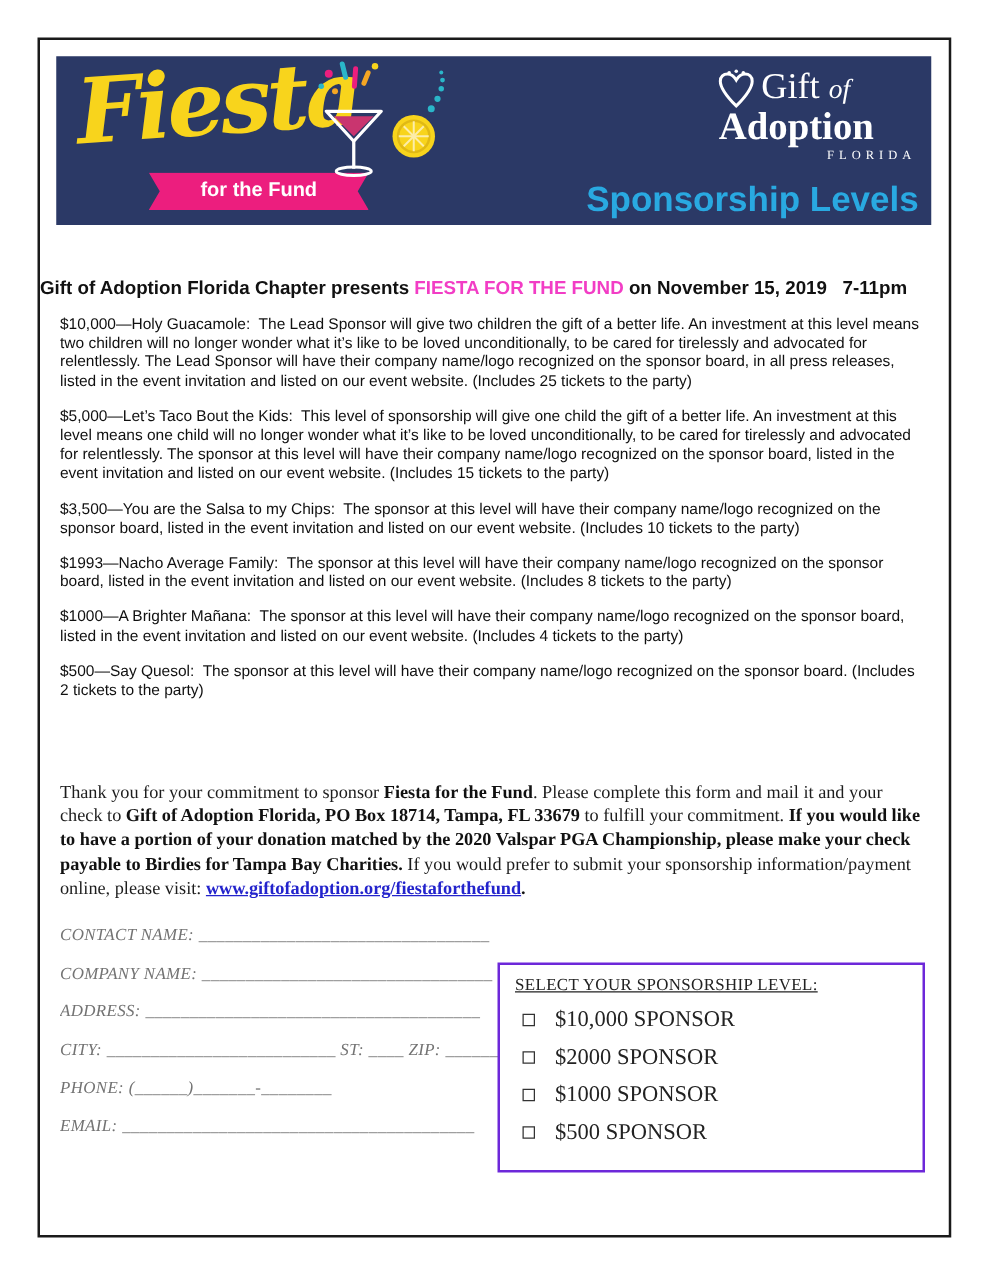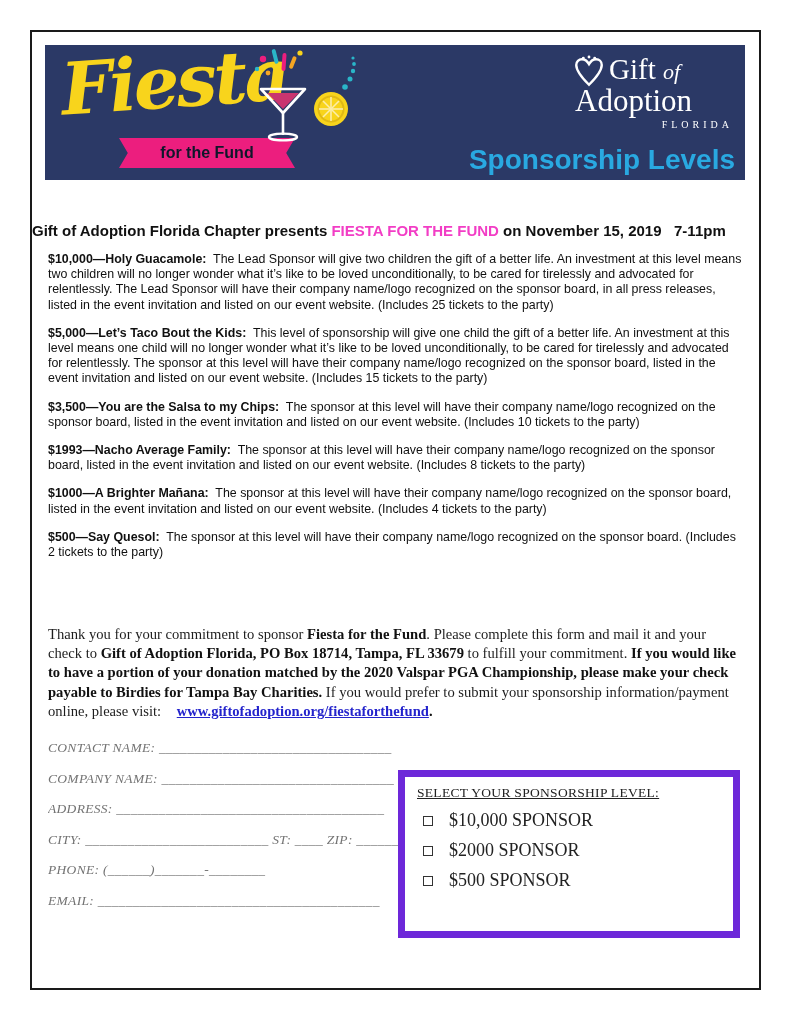--- a/index.html
+++ b/index.html
@@ -8,51 +8,51 @@
   .page-frame{position:absolute;left:30px;top:30px;width:727px;height:956px;
        border:2px solid #1a1a1a;background:#fff;}
   
   .banner{position:absolute;left:13px;top:13px;width:700px;height:135px;
        background:var(--navy,#2b3966);overflow:hidden;}
   .fiesta-word{position:absolute;left:16px;top:-6px;
        font-family:"DejaVu Serif", serif;font-style:italic;font-weight:bold;
        font-size:72px;color:var(--yellow,#f8d41c);transform:rotate(-4deg);letter-spacing:-3px;}
   .ribbon{position:absolute;left:74px;top:93px;width:176px;height:30px;
        background:var(--pink,#ec1e7e);display:flex;align-items:center;justify-content:center;
-       color:#0f172a;font-weight:bold;font-size:16px;
+       color:#ffffff;font-weight:bold;font-size:16px;
        clip-path:polygon(0 0,100% 0,95% 50%,100% 100%,0 100%,5% 50%);}
   .cocktail{position:absolute;left:196px;top:2px;}
   .goa{position:absolute;right:10px;top:6px;width:170px;height:86px;color:#fff;
        font-family:"Liberation Serif", serif;}
   .goa .heart{position:absolute;left:6px;top:4px;}
   .goa .l1{position:absolute;left:44px;top:2px;font-size:29px;}
   .goa .l1 em{font-size:22px;}
-  .goa .l2{position:absolute;left:10px;top:32px;font-size:31px;}
+  .goa .l2{position:absolute;left:10px;top:32px;font-size:31px;font-weight:bold;}
   .goa .l3{position:absolute;right:2px;top:68px;font-size:10px;letter-spacing:4px;padding-left:16px;}
   .banner-title{position:absolute;right:10px;bottom:4px;font-size:28px;font-weight:bold;
        color:var(--lightblue,#29a9e1);letter-spacing:0px;}
   
   .presents{position:absolute;left:0;top:190px;width:100%;text-align:left;
        font-size:15px;font-weight:bold;white-space:pre-wrap;}
   .presents .pink{color:var(--magenta,#f23dc5);}
   
   .levels{position:absolute;left:16px;top:220px;width:694px;}
   .level{margin:0 0 13px 0;font-size:12.4px;line-height:15.2px;color:#101010;}
-  .level .lead{font-weight:bold;text-align:right;}
+  .level .lead{font-weight:normal;text-align:right;}
   
   .closing{position:absolute;left:16px;top:578px;width:692px;
        font-family:"Liberation Serif", serif;font-size:14.6px;line-height:19.4px;color:#1d1d1d;}
   .closing .b{font-weight:bold;color:#111;}
-  .closing a.link{color:#2323cc;font-weight:bold;text-decoration:underline;margin-left:12px;}
+  .closing a.link{color:#2323cc;font-weight:bold;text-decoration:underline;}
   
   .form-left{position:absolute;left:16px;top:708px;width:352px;
        font-family:"Liberation Serif", serif;font-size:13.5px;color:#737373;letter-spacing:.3px;font-style:italic;}
   .form-row{height:30.5px;white-space:nowrap;overflow:hidden;}
   .select-box{position:absolute;left:366px;top:738px;width:342px;height:168px;
-       border:7px solid #6d28d9;padding:8px 12px;box-sizing:border-box;
+       border:2px solid #6d28d9;padding:8px 12px;box-sizing:border-box;
        font-family:"Liberation Serif", serif;color:#222;}
   .select-title{font-size:13.5px;text-decoration:underline;letter-spacing:.3px;}
   .opt{display:flex;align-items:center;margin-top:9px;font-size:18px;}
   .cb{width:8px;height:8px;border:1.2px solid #333;margin:0 16px 0 6px;flex:0 0 auto;}
 </style>
 </head>
 <body>
 
 <div class="page-frame">
 
@@ -135,18 +135,22 @@
         <div class="opt">
           <span class="cb"></span>
           <span>$10,000 SPONSOR</span>
         </div>
         <div class="opt">
           <span class="cb"></span>
           <span>$2000 SPONSOR</span>
         </div>
         <div class="opt">
           <span class="cb"></span>
+          <span>$1000 SPONSOR</span>
+        </div>
+        <div class="opt">
+          <span class="cb"></span>
           <span>$500 SPONSOR</span>
         </div>
       </div>
   </div>
 
 </div>
 
 </body></html>

